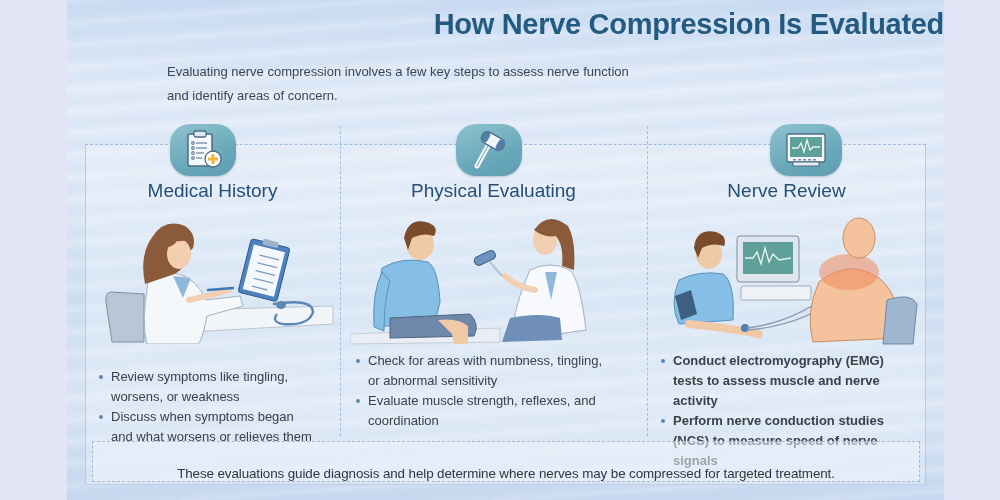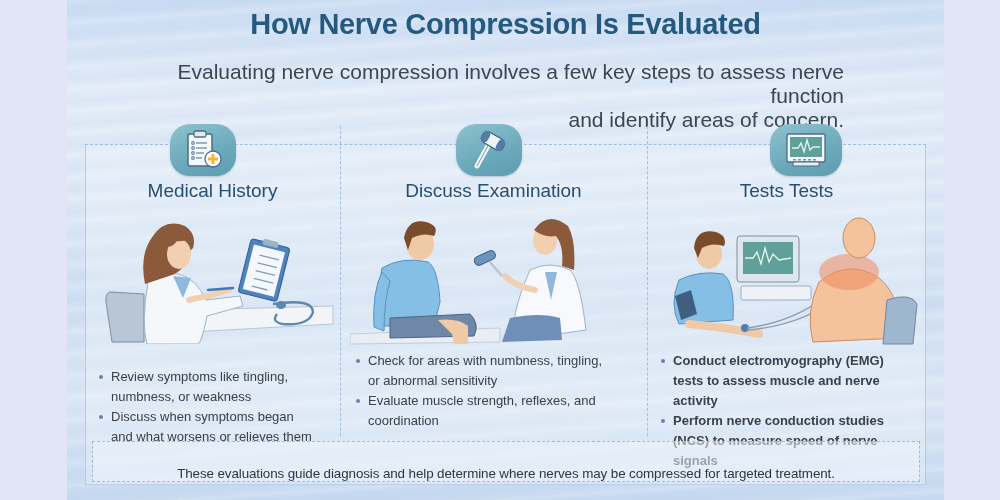--- a/index.html
+++ b/index.html
@@ -10,26 +10,26 @@
     position: relative;
   }
   .canvas {
     position: absolute; left: 67px; top: 0; width: 877px; height: 500px;
     background:
       repeating-linear-gradient(176deg, rgba(255,255,255,0.22) 0px, rgba(255,255,255,0.0) 6px, rgba(190,210,235,0.18) 14px, rgba(255,255,255,0.12) 22px),
       linear-gradient(180deg, #c9dbf2 0%, #e2ebf8 18%, #dde8f6 40%, #cfdff2 60%, #dbe6f5 80%, #c6d8ef 100%);
     overflow: hidden;
   }
   .title {
-    position: absolute; left: 0; width: 100%; top: 8px; text-align: center;
+    position: absolute; left: 0; width: 100%; top: 8px; text-align: right;
     font-size: 29px; font-weight: bold; color: #245a80; letter-spacing: -0.3px;
   }
   .subtitle {
-    position: absolute; left: 100px; width: 677px; top: 60px; text-align: right;
-    font-size: 21px; line-height: 24px; color: #3b4650;
+    position: absolute; left: 100px; width: 677px; top: 60px; text-align: left;
+    font-size: 13px; line-height: 24px; color: #3b4650;
   }
   .mainbox {
     position: absolute; left: 18px; top: 144px; width: 841px; height: 341px;
     border: 1.5px dashed #9bbbe0; border-top-style: dashed;
     background: rgba(240,245,253,0.35);
     border-left-style: solid; border-left-color: #b3cbe8;
     border-bottom-style: solid; border-bottom-color: #b9cfea;
     border-right-style: solid; border-right-color: #b3cbe8;
   }
   .divider {
@@ -126,38 +126,38 @@
             <line x1="162" y1="66" x2="182" y2="66"></line>
           <line x1="162" y1="74" x2="178" y2="74"></line>
         </g>
       </g>
 
       <path d="M180 90 q40 -6 40 8 q-4 14 -30 12 q-12 -2 -6 -10" stroke="#5c87b2" stroke-width="2.4" fill="none"></path>
       <ellipse cx="188" cy="91" rx="5" ry="4" fill="#5c87b2"></ellipse>
     </svg>
 
     <ul class="bullets" style="left:12px; top:249px; width:245px;">
-      <li><span>Review symptoms like tingling,</span><br><span>numbness, or weakness</span></li>
+      <li><span>Review symptoms like tingling,</span><br><span>worsens, or weakness</span></li>
       <li><span>Discuss when symptoms began</span><br><span>and what worsens or relieves them</span></li>
     </ul>
   </div>
 
   <div class="col" style="left:273px; width:307px;">
     <div class="icon-tile" style="left:116px; top:6px;">
       <svg width="44" height="44" viewBox="0 0 44 44">
         <line x1="22" y1="16" x2="10" y2="38" stroke="#f4f7fa" stroke-width="5" stroke-linecap="round"></line>
         <line x1="22" y1="16" x2="10" y2="38" stroke="#7a95ad" stroke-width="1" stroke-linecap="round" fill="none"></line>
         <g transform="rotate(30 26 13)">
           <rect x="14" y="7" width="24" height="12" rx="5" fill="#eef3f8" stroke="#3f5f7e" stroke-width="1.3"></rect>
           <rect x="14" y="7" width="7" height="12" rx="4" fill="#557ca5"></rect>
           <rect x="31" y="7" width="7" height="12" rx="4" fill="#557ca5"></rect>
         </g>
       </svg>
     </div>
-    <div class="col-title" style="left:0; width:307px; top:62px;">Discuss Examination</div>
+    <div class="col-title" style="left:0; width:307px; top:62px;">Physical Evaluating</div>
 
     <svg class="illus" style="left:10px; top:92px;" width="290" height="135" viewBox="0 0 290 135">
 
       <path d="M0 124 L150 118 L150 132 L0 134 Z" fill="#e8eef4" stroke="#c2cdd8" stroke-width="1"></path>
 
       <path d="M32 58 q20 -12 46 -6 q10 6 12 40 l-6 24 l-50 0 q-8 -30 -2 -58 z" fill="#86bfe6" stroke="#5a90bb" stroke-width="1"></path>
       <path d="M32 62 q-10 20 -8 55 l10 4 q0 -30 6 -50 z" fill="#86bfe6" stroke="#5a90bb" stroke-width="1"></path>
 
       <path d="M40 108 l80 -4 q10 10 4 22 l-84 2 z" fill="#6f87a8" stroke="#4f6582" stroke-width="1"></path>
 
@@ -194,21 +194,21 @@
         <g fill="#7a8fa3">
             <rect x="12" y="30" width="3" height="1.5"></rect>
             <rect x="17" y="30" width="3" height="1.5"></rect>
             <rect x="22" y="30" width="3" height="1.5"></rect>
             <rect x="27" y="30" width="3" height="1.5"></rect>
             <rect x="32" y="30" width="3" height="1.5"></rect>
           </g>
         <rect x="12" y="33" width="26" height="4" fill="#e8eef4" stroke="#4d6c86" stroke-width="1"></rect>
       </svg>
     </div>
-    <div class="col-title" style="left:0; width:279px; top:62px;">Tests Tests</div>
+    <div class="col-title" style="left:0; width:279px; top:62px;">Nerve Review</div>
 
     <svg class="illus" style="left:2px; top:94px;" width="275" height="135" viewBox="0 0 275 135">
 
       <rect x="88" y="24" width="62" height="46" rx="3" fill="#dfe6ee" stroke="#7d8fa3" stroke-width="1"></rect>
       <rect x="94" y="30" width="50" height="32" fill="#5fa19a"></rect>
       <polyline points="96,46 104,46 108,40 112,52 116,36 120,50 124,42 130,48 142,46" fill="none" stroke="#e8f5f1" stroke-width="1.3"></polyline>
       <rect x="92" y="74" width="70" height="14" rx="2" fill="#eef2f6" stroke="#9fafc0" stroke-width="1"></rect>
 
       <path d="M30 68 q20 -10 44 -6 q12 8 10 46 l-54 4 q-10 -20 0 -44 z" fill="#86bfe6" stroke="#5a90bb" stroke-width="1"></path>
       <path d="M26 84 l16 -6 l6 24 l-16 6 z" fill="#3f5f80"></path>

